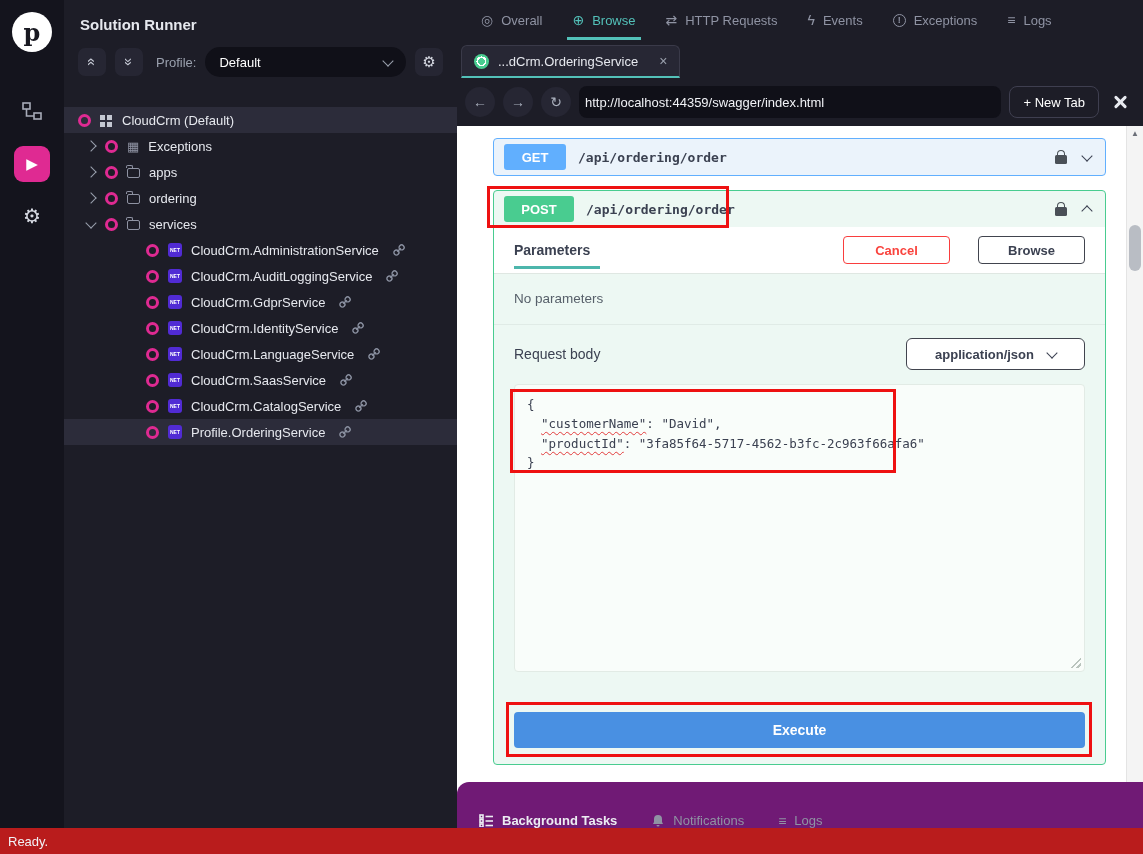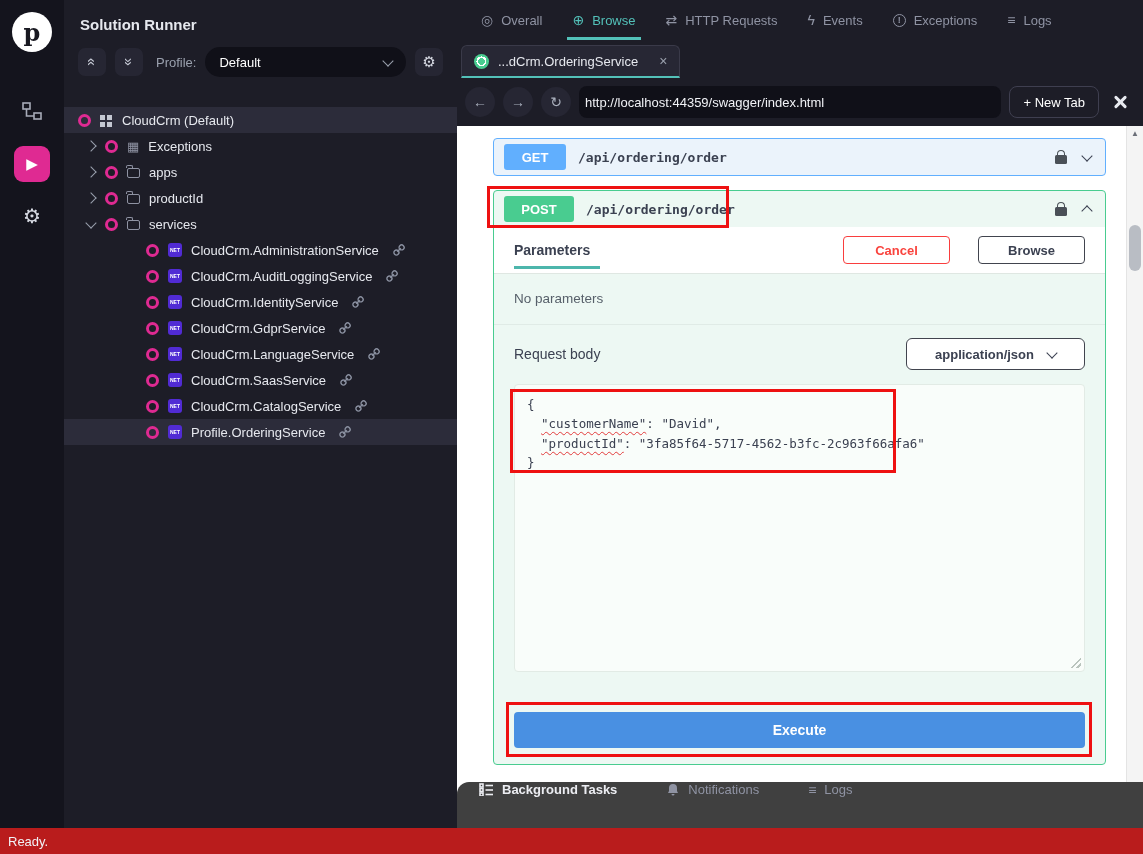--- a/index.html
+++ b/index.html
@@ -116,22 +116,22 @@
   .code-indent{padding-left:14px}
   .wavy{text-decoration-line:underline;text-decoration-style:wavy;text-decoration-color:#e23b3b;text-decoration-thickness:1px;text-underline-offset:3px}
   .editor-annotation{left:-4px;top:5px;width:380px;height:78px}
 
   .exec-area{padding:40px 20px 16px}
   .exec-wrap{position:relative}
   .exec-btn{width:100%;height:36px;background:#4990e2;border:none;border-radius:4px;color:#fff;font-weight:bold;font-size:14px;cursor:pointer;font-family:"Liberation Sans",sans-serif}
   .exec-annotation{top:-10px;bottom:-9px;left:-8px;right:-7px}
 
   
-  .bottombar{height:46px;margin-top:-12px;position:relative;z-index:2;background:#404040;border-top-left-radius:12px;
-             display:flex;align-items:flex-start;gap:49px;padding-left:22px;font-size:13px;flex:none}
+  .bottombar{height:46px;margin-top:-12px;position:relative;z-index:2;background:#701a75;border-top-left-radius:12px;
+             display:flex;align-items:flex-end;gap:34px;padding-left:22px;font-size:13px;flex:none}
   .bb-item{display:flex;align-items:center;gap:8px;color:#8f93a3;cursor:pointer}
   .bb-item.primary{color:#ecedf2;font-weight:bold}
   .bb-glyph{font-size:14px;line-height:1}
   .statusbar{height:26px;background:#b91c1c;color:#f1f2f6;font-size:13px;display:flex;align-items:center;padding-left:8px;flex:none}
 </style>
 </head>
 <body>
 
 <div class="screen">
   <div class="app">
@@ -190,21 +190,21 @@
           <span class="ring"></span>
           <span class="folder"></span>
           <span>apps</span>
         </div>
         <div class="tree-row">
           <span class="tree-chev">
               <span class="chev right"></span>
             </span>
           <span class="ring"></span>
           <span class="folder"></span>
-          <span>productId</span>
+          <span>ordering</span>
         </div>
         <div class="tree-row">
           <span class="tree-chev">
               <span class="chev down"></span>
             </span>
           <span class="ring"></span>
           <span class="folder"></span>
           <span>services</span>
         </div>
 
@@ -224,31 +224,31 @@
           <span>CloudCrm.AuditLoggingService</span>
           <svg class="link-svg" width="12" height="12" viewBox="0 0 12 12" fill="none" stroke="#8a90a0" stroke-width="1.4">
             <path d="M4.2 7.8 L7.8 4.2"></path>
               <rect x="0.9" y="6.1" width="5" height="5" rx="2.5" transform="rotate(-45 3.4 8.6)"></rect>
               <rect x="6.1" y="0.9" width="5" height="5" rx="2.5" transform="rotate(-45 8.6 3.4)"></rect>
           </svg>
         </div>
         <div class="tree-row svc-row">
           <span class="ring"></span>
           <span class="net-badge"></span>
+          <span>CloudCrm.GdprService</span>
+          <svg class="link-svg" width="12" height="12" viewBox="0 0 12 12" fill="none" stroke="#8a90a0" stroke-width="1.4">
+            <path d="M4.2 7.8 L7.8 4.2"></path>
+              <rect x="0.9" y="6.1" width="5" height="5" rx="2.5" transform="rotate(-45 3.4 8.6)"></rect>
+              <rect x="6.1" y="0.9" width="5" height="5" rx="2.5" transform="rotate(-45 8.6 3.4)"></rect>
+          </svg>
+        </div>
+        <div class="tree-row svc-row">
+          <span class="ring"></span>
+          <span class="net-badge"></span>
           <span>CloudCrm.IdentityService</span>
-          <svg class="link-svg" width="12" height="12" viewBox="0 0 12 12" fill="none" stroke="#8a90a0" stroke-width="1.4">
-            <path d="M4.2 7.8 L7.8 4.2"></path>
-              <rect x="0.9" y="6.1" width="5" height="5" rx="2.5" transform="rotate(-45 3.4 8.6)"></rect>
-              <rect x="6.1" y="0.9" width="5" height="5" rx="2.5" transform="rotate(-45 8.6 3.4)"></rect>
-          </svg>
-        </div>
-        <div class="tree-row svc-row">
-          <span class="ring"></span>
-          <span class="net-badge"></span>
-          <span>CloudCrm.GdprService</span>
           <svg class="link-svg" width="12" height="12" viewBox="0 0 12 12" fill="none" stroke="#8a90a0" stroke-width="1.4">
             <path d="M4.2 7.8 L7.8 4.2"></path>
               <rect x="0.9" y="6.1" width="5" height="5" rx="2.5" transform="rotate(-45 3.4 8.6)"></rect>
               <rect x="6.1" y="0.9" width="5" height="5" rx="2.5" transform="rotate(-45 8.6 3.4)"></rect>
           </svg>
         </div>
         <div class="tree-row svc-row">
           <span class="ring"></span>
           <span class="net-badge"></span>
           <span>CloudCrm.LanguageService</span>

